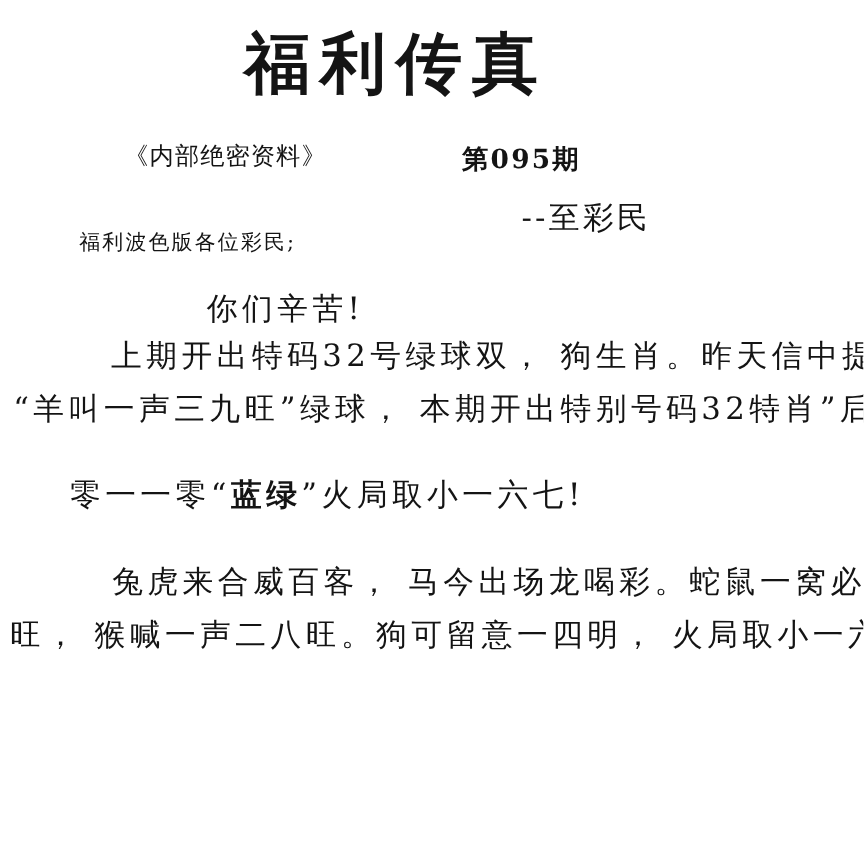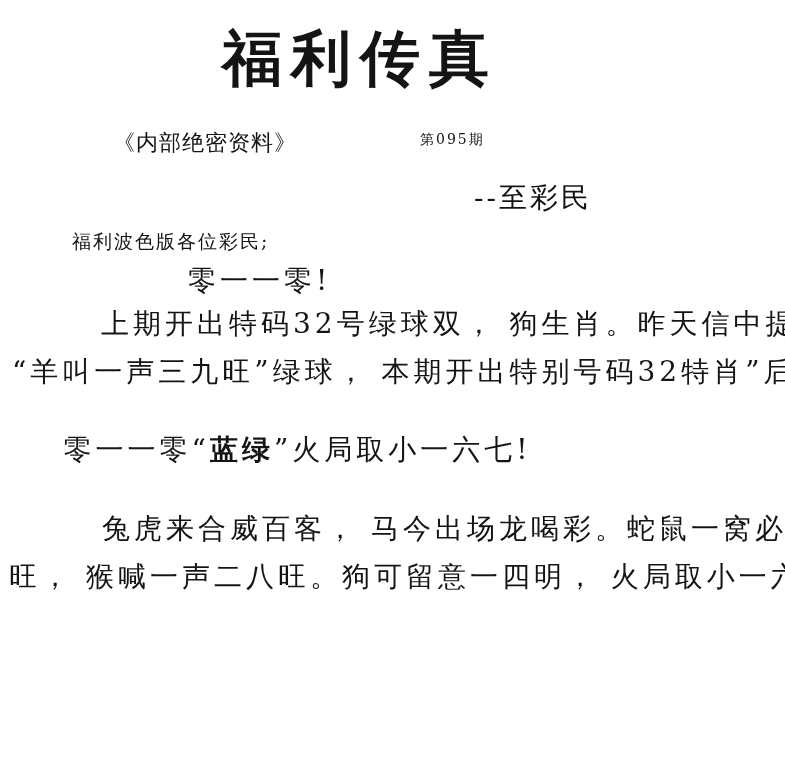--- a/index.html
+++ b/index.html
@@ -31,32 +31,33 @@
   .classification {
     left: 113px;
     top: 130px;
     font-size: 22px;
     letter-spacing: 1px;
     text-align: right;
   }
   .issue {
     left: 420px;
     top: 131px;
-    font-size: 14px;
+    font-size: 24px;
     letter-spacing: 2px;
+    font-weight: bold;
   }
   .byline {
     left: 474px;
     top: 182px;
     font-size: 28px;
     letter-spacing: 3px;
   }
   .salutation {
     left: 72px;
-    top: 231px;
+    top: 210px;
     font-size: 19px;
     letter-spacing: 2px;
   }
   .greeting {
     left: 188px;
     top: 265px;
     font-size: 28px;
     letter-spacing: 5px;
   }
   .bodyline {
@@ -89,21 +90,21 @@
   <div class="abs title">福利传真</div>
 
   <div class="abs classification">《内部绝密资料》</div>
 
   <div class="abs issue">第095期</div>
 
   <div class="abs byline">--至彩民</div>
 
   <div class="abs salutation">福利波色版各位彩民;</div>
 
-  <div class="abs greeting bodyline">零一一零!</div>
+  <div class="abs greeting bodyline">你们辛苦!</div>
 
   <div class="abs bodyline b1l1">上期开出特码32号绿球双， 狗生肖。昨天信中提供</div>
 
   <div class="abs bodyline b1l2">“羊叫一声三九旺”绿球， 本期开出特别号码32特肖”后</div>
 
   <div class="abs bodyline b1l3">
     <span>零一一零“</span><span class="bold-colors">蓝绿</span><span>”火局取小一六七!</span>
   </div>
 
 

